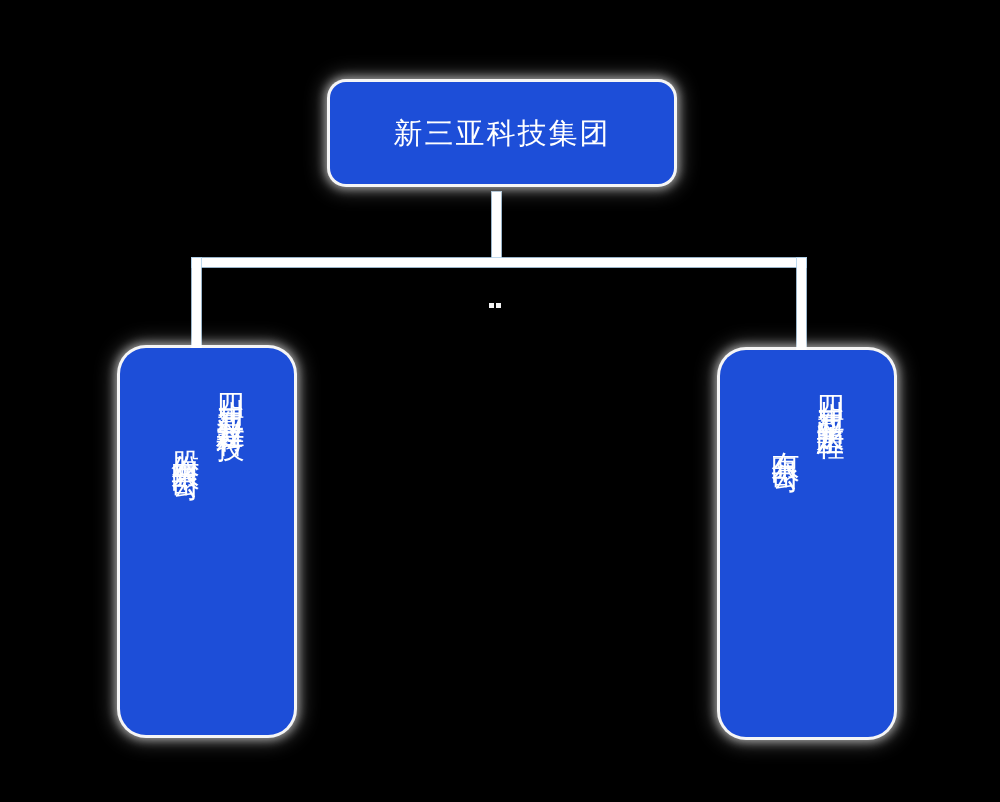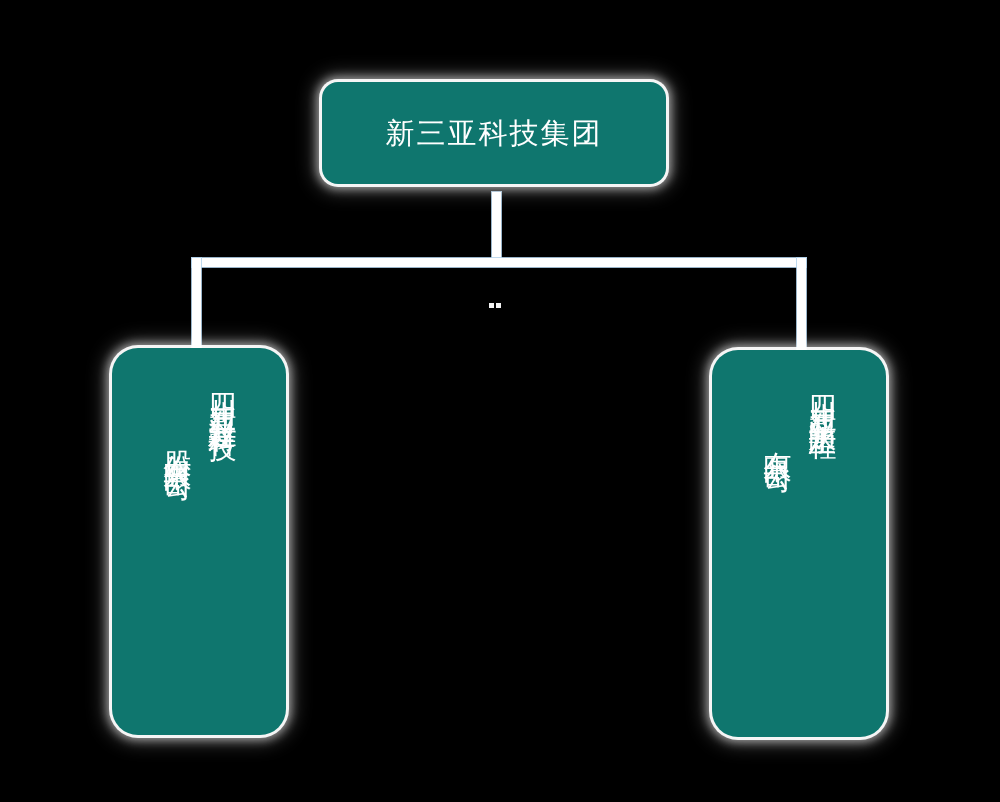--- a/index.html
+++ b/index.html
@@ -72,31 +72,32 @@
     left: 5px;
     top: 0;
     width: 2px;
     height: 5px;
     background: #000000;
   }
 
   
   .node {
     position: absolute;
-    background: #0f766e;
+    background: #1d4ed8;
     color: #ffffff;
     box-sizing: border-box;
     display: flex;
     align-items: center;
     justify-content: center;
     
     box-shadow:
       0 0 0 3px rgba(255, 255, 255, 0.92),
       0 0 10px 5px rgba(255, 255, 255, 0.55),
       0 0 18px 9px rgba(255, 255, 255, 0.22);
+    margin-left: 8px;
   }
 
   #node-root {
     left: 322px;
     top: 82px;
     width: 344px;
     height: 102px;
     border-radius: 16px;
   }
 

